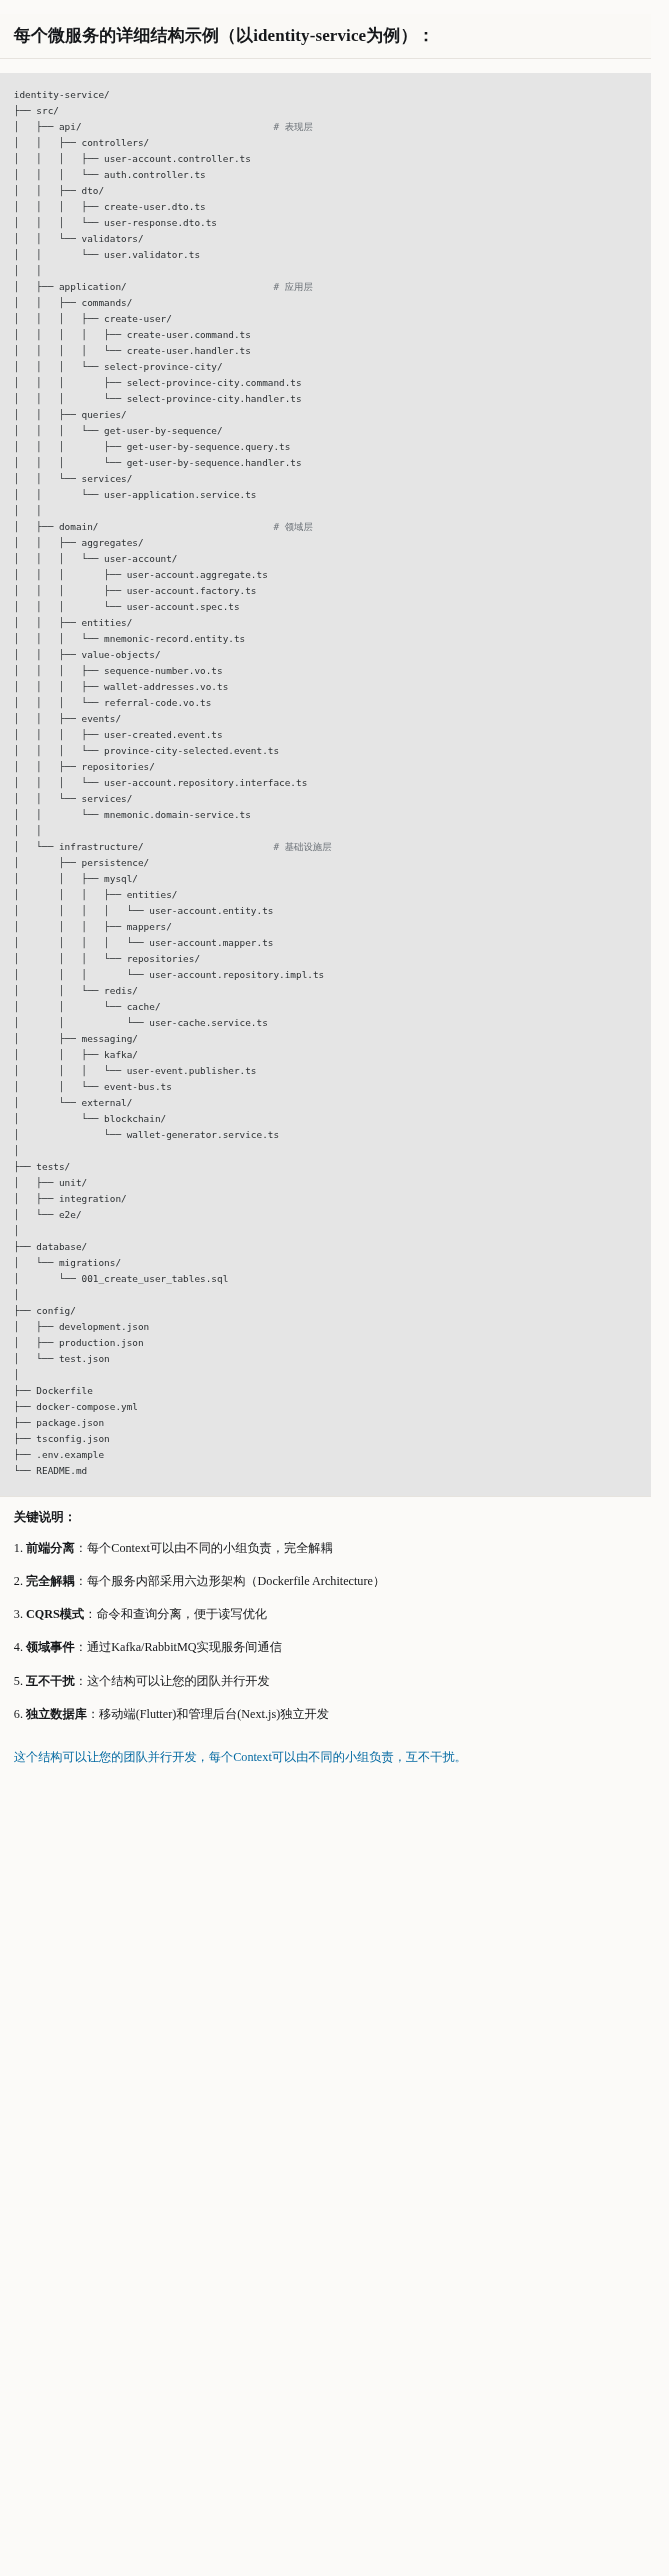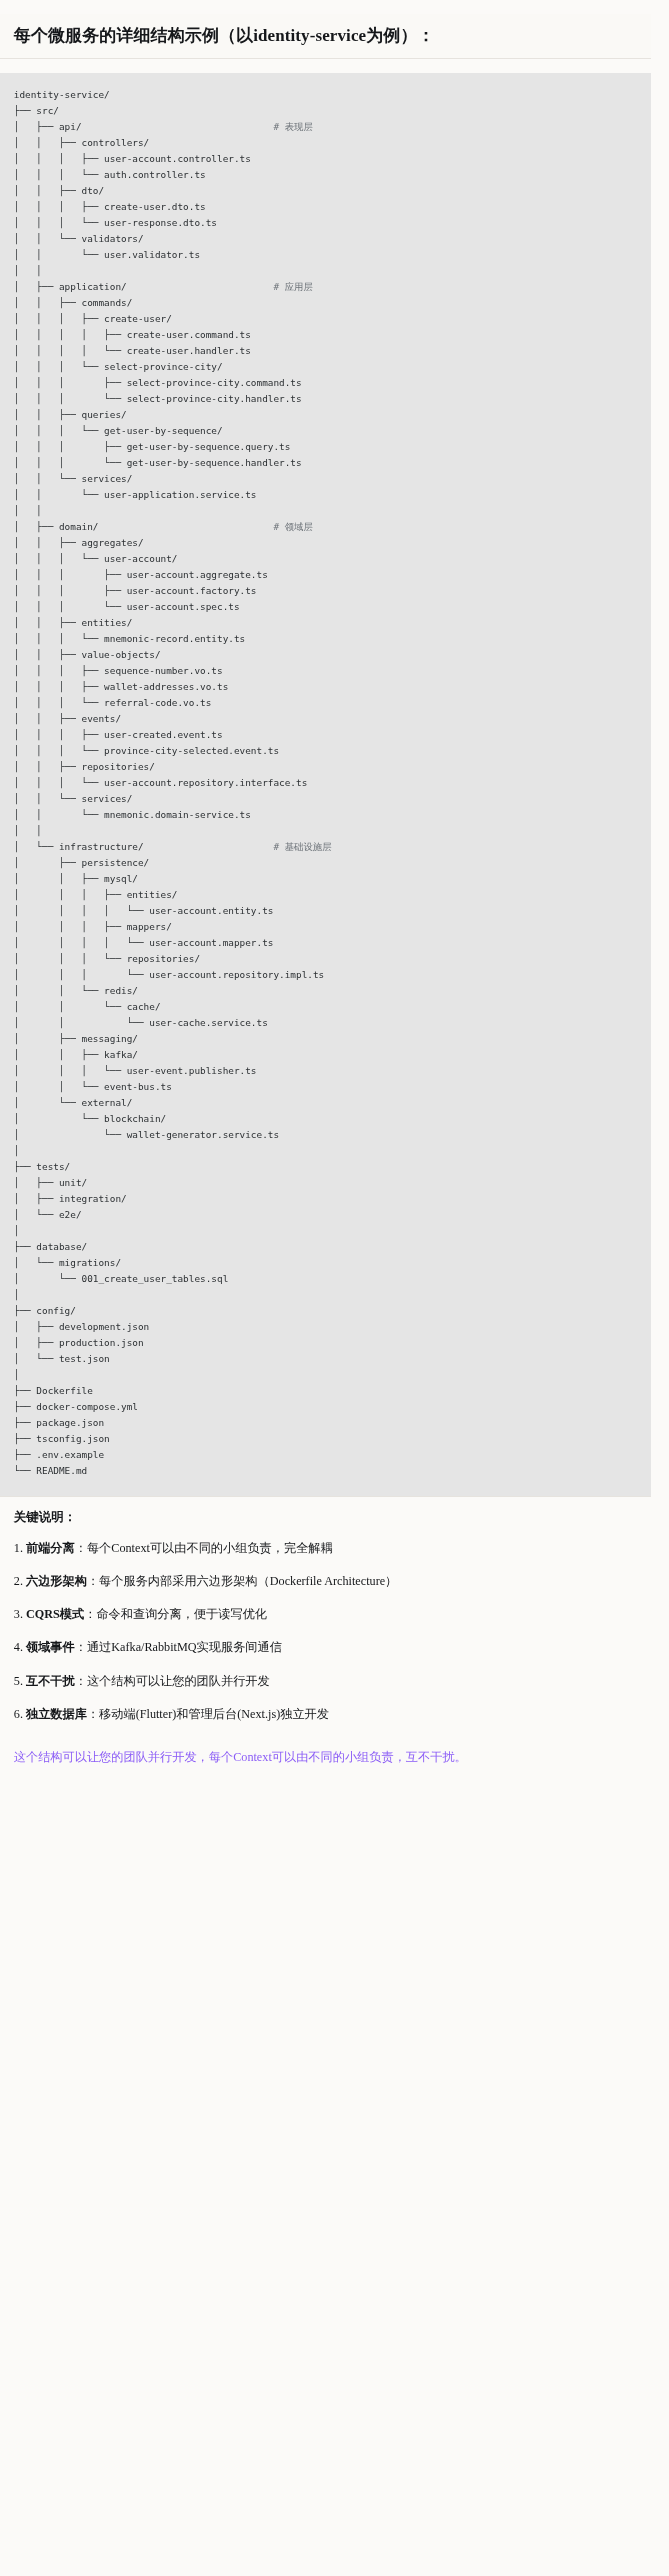--- a/index.html
+++ b/index.html
@@ -80,21 +80,21 @@
     content: counter(keyitem) ". ";
   }
   ol.keys > li b {
     font-weight: bold;
   }
 
   .closing {
     font-family: "Liberation Serif", serif;
     font-size: 12.2px;
     line-height: 1.5;
-    color: #8b5cf6;
+    color: #0369a1;
     padding: 3.8px 13.8px 15px 13.8px;
   }
 </style>
 </head>
 <body>
 
 <div class="page">
 
   <h2 class="doc-heading">每个微服务的详细结构示例（以identity-service为例）：</h2>
 
@@ -185,21 +185,21 @@
 <span><span>├── package.json</span></span>
 <span><span>├── tsconfig.json</span></span>
 <span><span>├── .env.example</span></span>
 <span><span>└── README.md</span></span></pre>
   </div>
 
   <div class="keys-block">
     <div class="keys-title">关键说明：</div>
     <ol class="keys">
         <li><b>前端分离</b><span>：每个Context可以由不同的小组负责，完全解耦</span></li>
-        <li><b>六边形架构</b><span>：每个服务内部采用六边形架构（Dockerfile Architecture）</span></li>
+        <li><b>完全解耦</b><span>：每个服务内部采用六边形架构（Dockerfile Architecture）</span></li>
         <li><b>CQRS模式</b><span>：命令和查询分离，便于读写优化</span></li>
         <li><b>领域事件</b><span>：通过Kafka/RabbitMQ实现服务间通信</span></li>
         <li><b>互不干扰</b><span>：这个结构可以让您的团队并行开发</span></li>
         <li><b>独立数据库</b><span>：移动端(Flutter)和管理后台(Next.js)独立开发</span></li>
       </ol>
   </div>
 
   <div class="closing">这个结构可以让您的团队并行开发，每个Context可以由不同的小组负责，互不干扰。</div>
 
 </div>

